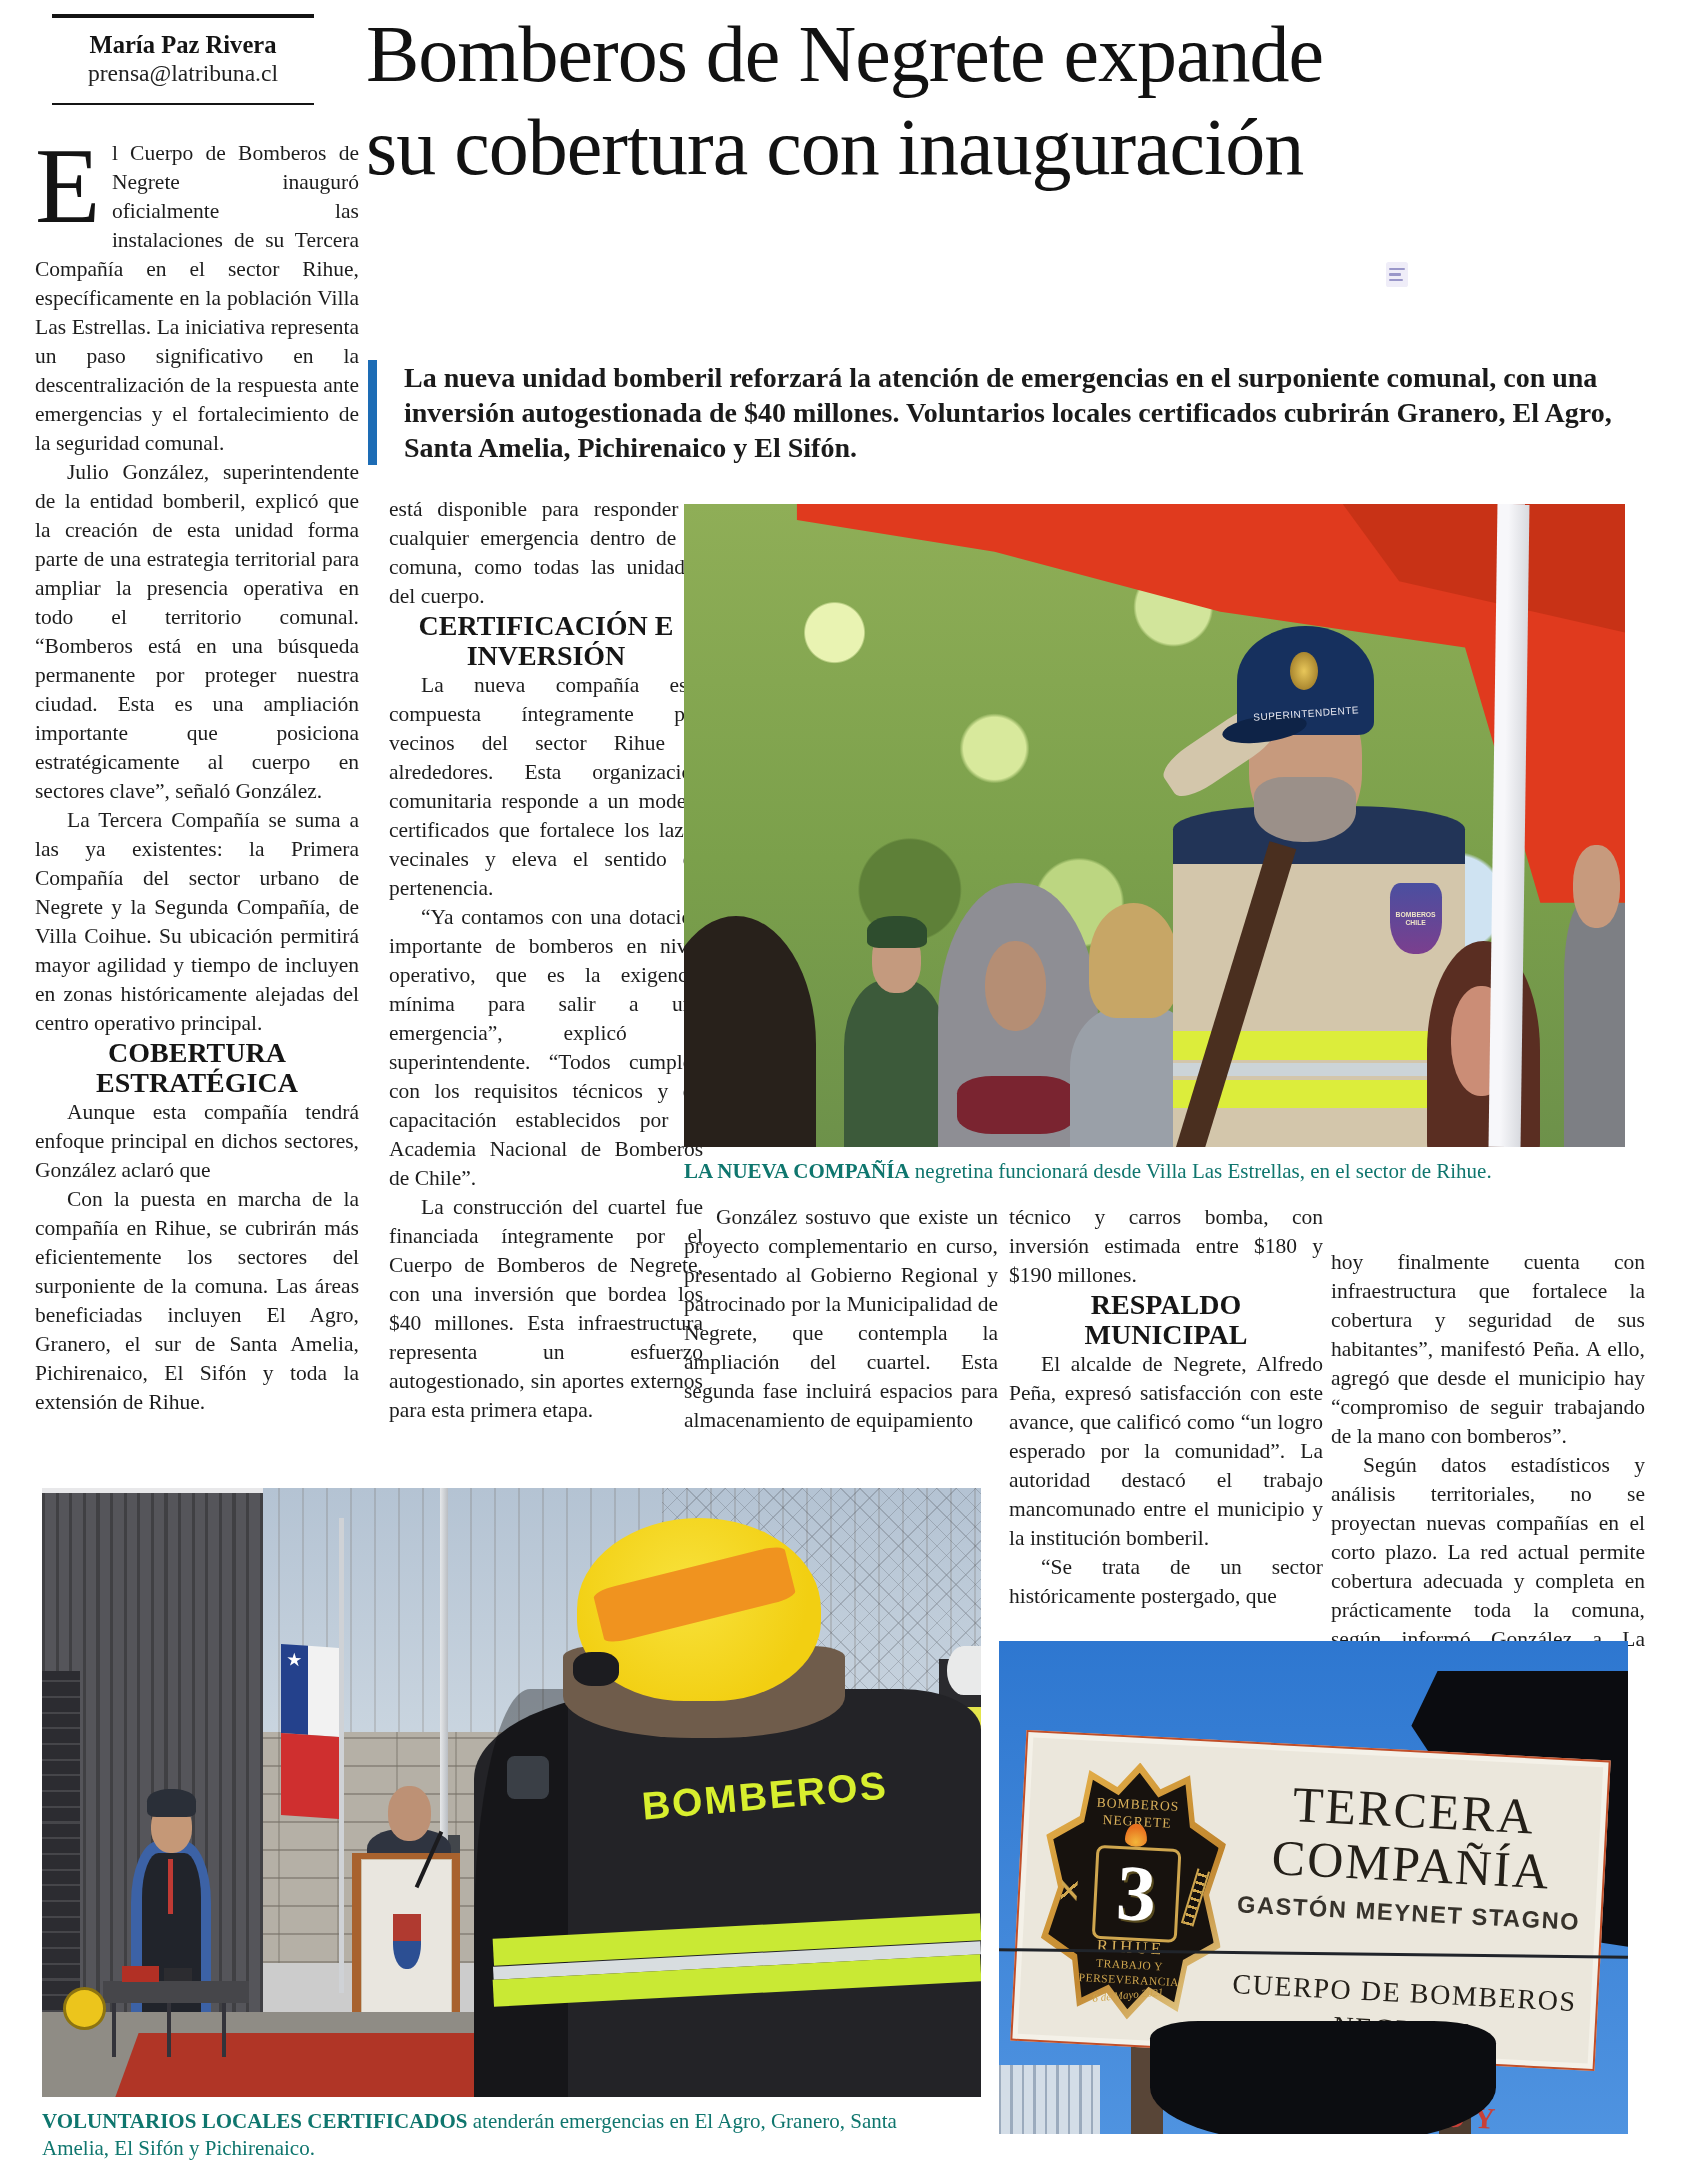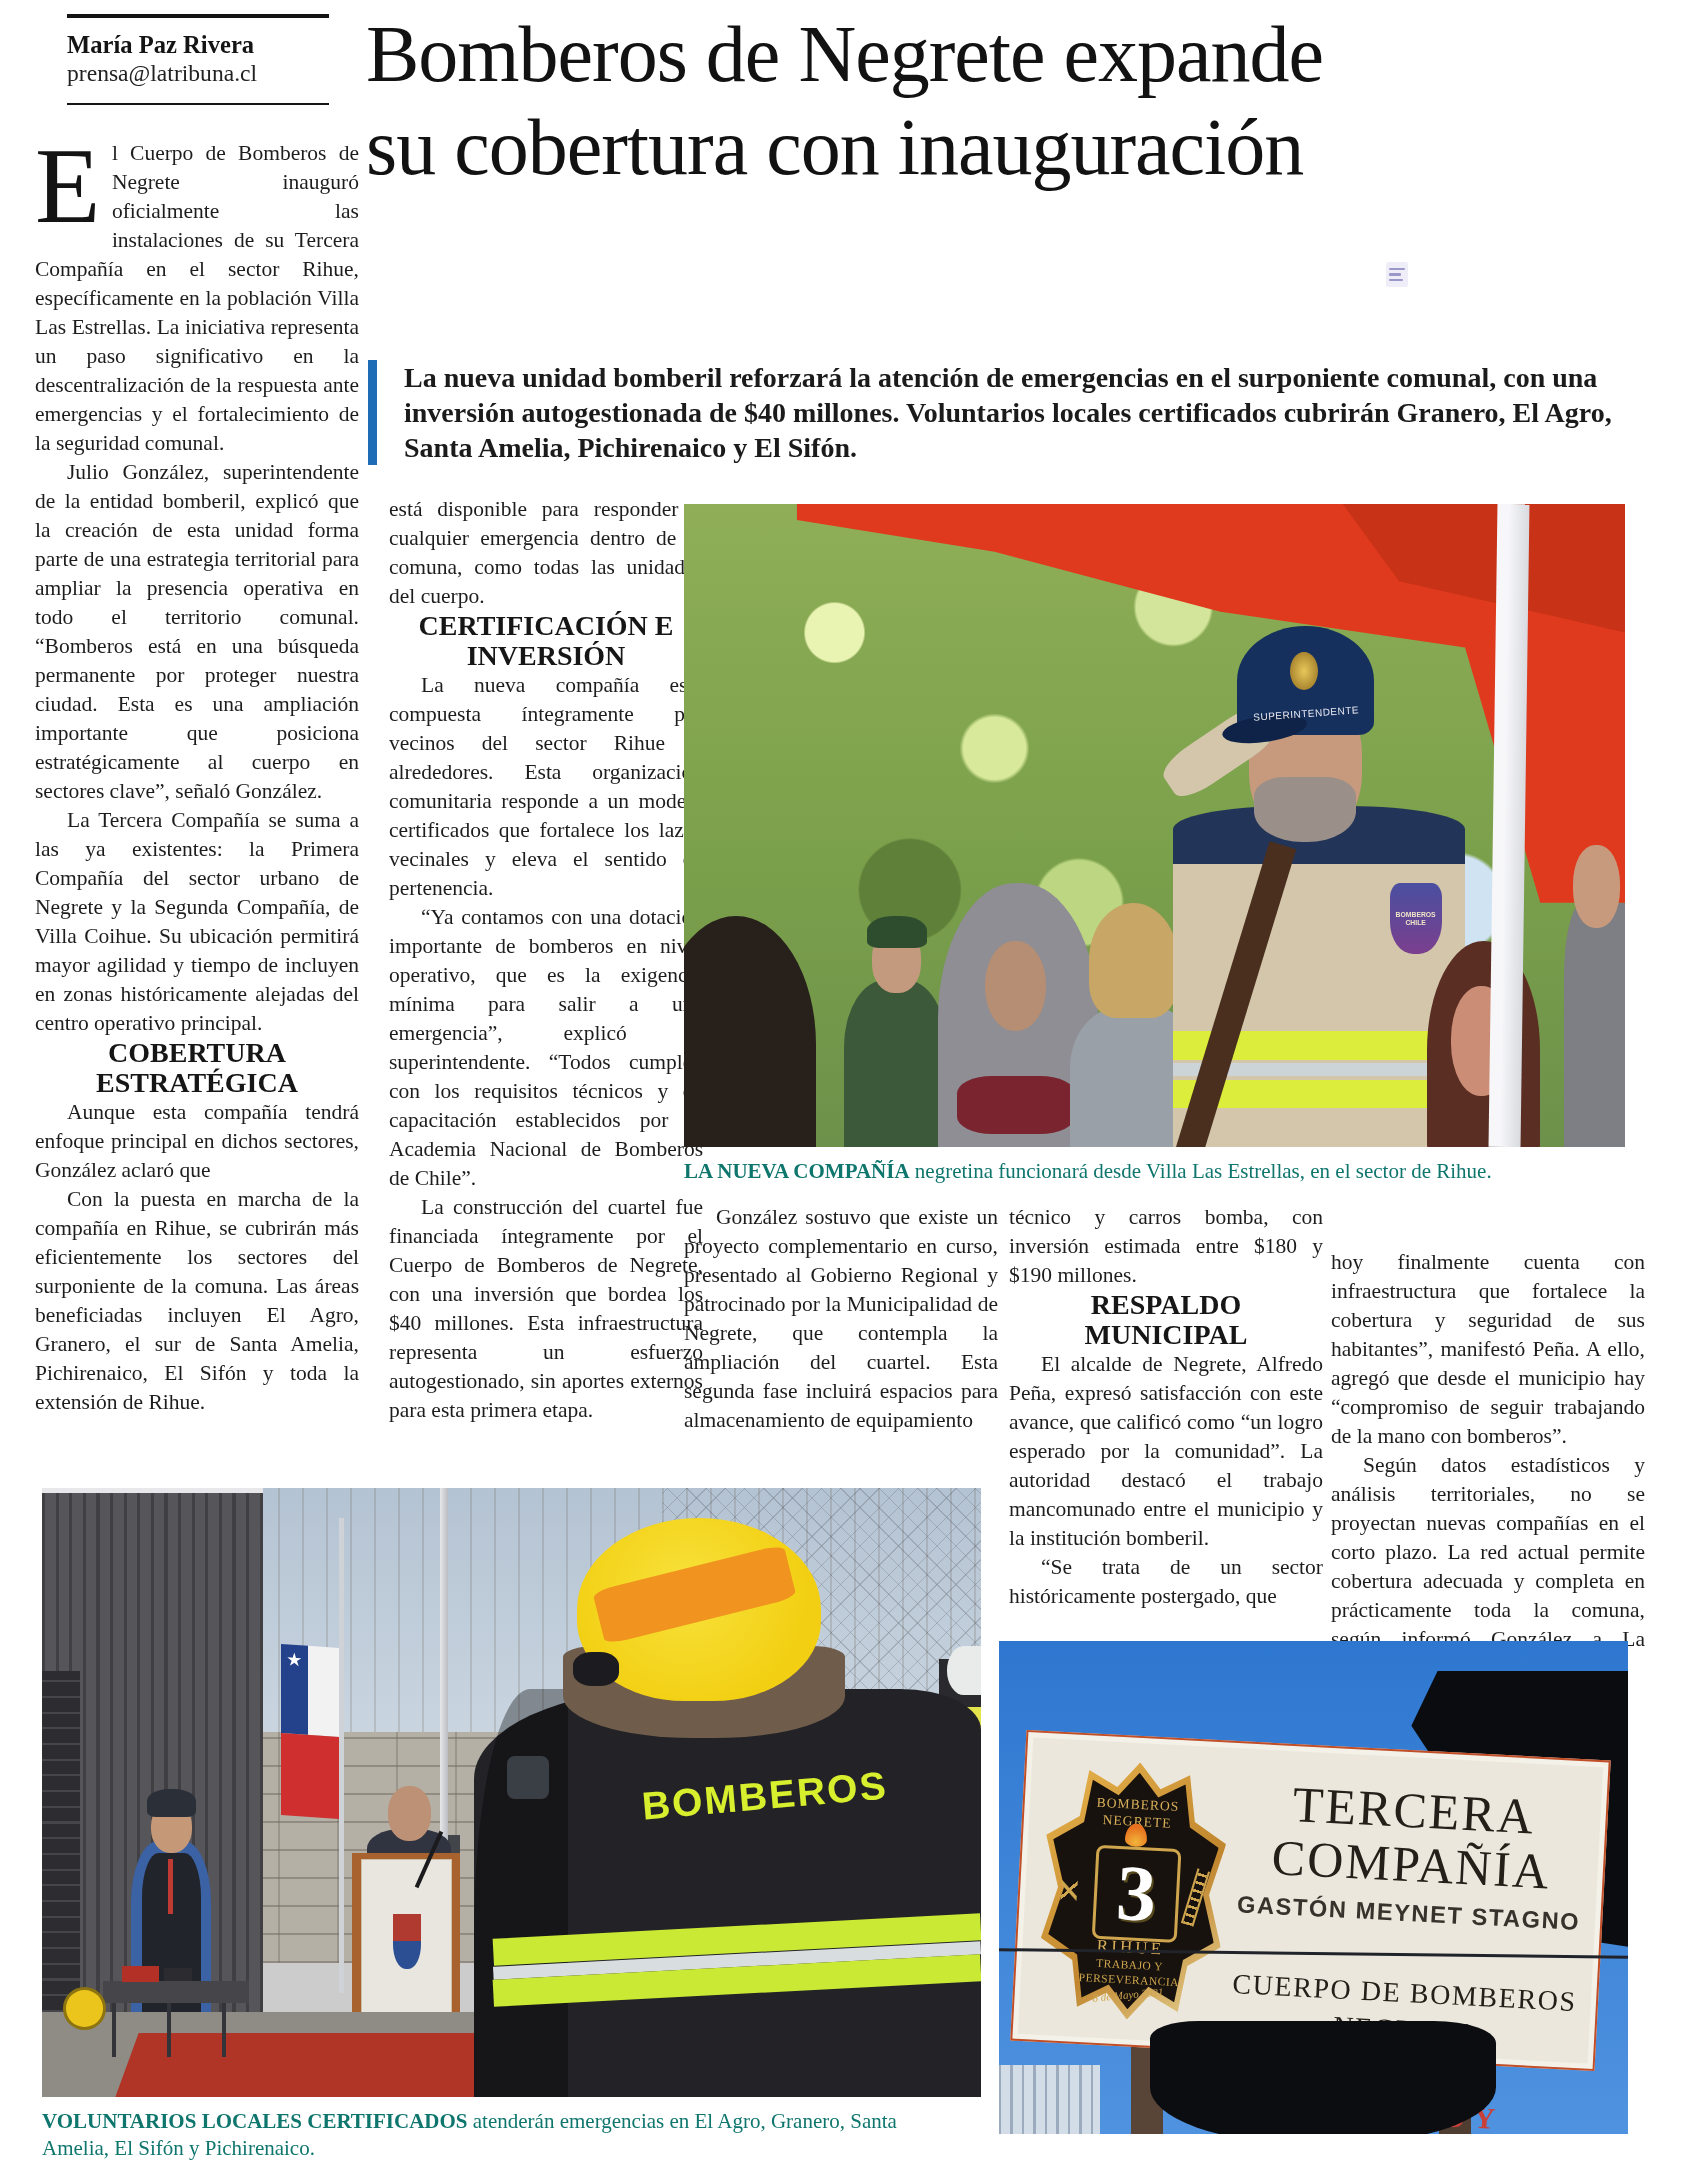--- a/index.html
+++ b/index.html
@@ -1,21 +1,21 @@
 <!DOCTYPE html>
 <html lang="es" style="font-size:8.4px"><head>
 <meta charset="utf-8">
 <style>
   html,body{margin:0;padding:0;}
   body{width:1698px;height:2183px;position:relative;background:#ffffff;overflow:hidden;
        font-family:"Liberation Serif", serif;color:#1d1d1d;}
   .abs{position:absolute;}
 
   
-  .byline{left:67px;top:13.6px;width:262px;text-align:left;border-top:4.2px solid #141414;
+  .byline{left:52px;top:13.6px;width:262px;text-align:center;border-top:4.2px solid #141414;
           border-bottom:2.1px solid #141414;padding:13.6px 0 15.7px;}
   .byline .name{font-weight:700;font-size:24.6px;line-height:28px;color:#141414;}
   .byline .mail{font-size:23.6px;line-height:28px;color:#222;}
 
   
   .headline{left:366px;top:8.4px;width:1298px;font-size:80px;line-height:93px;
             letter-spacing:-1px;color:#121212;}
   .snippet-icon{left:1386px;top:262px;width:22px;height:25px;background:#efedf8;border-radius:2.6px;
                 display:flex;flex-direction:column;justify-content:center;gap:3.1px;padding:4.2px 3.1px;box-sizing:border-box;}
   .snippet-icon i{display:block;height:2.1px;background:#9a97c9;border-radius:1px;}

